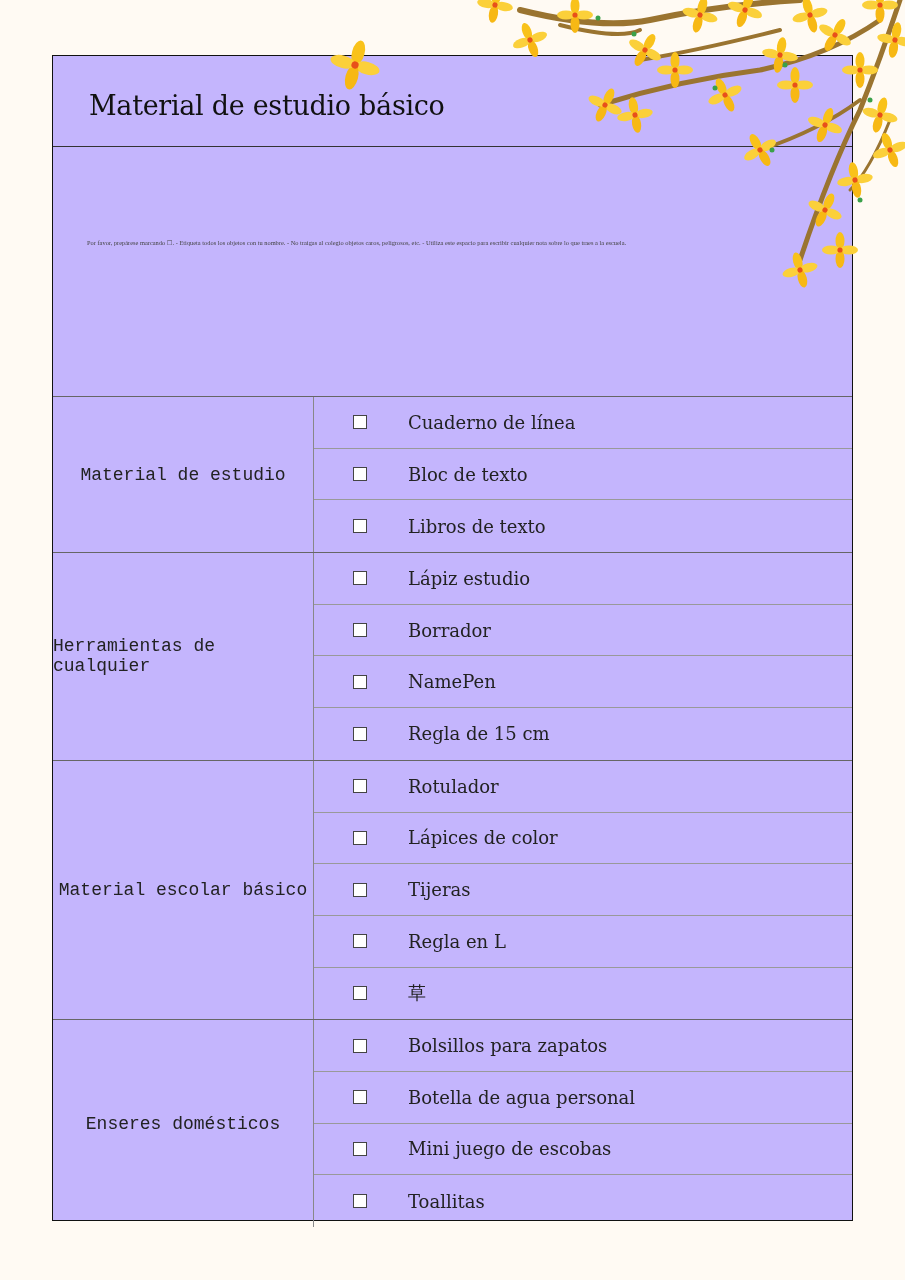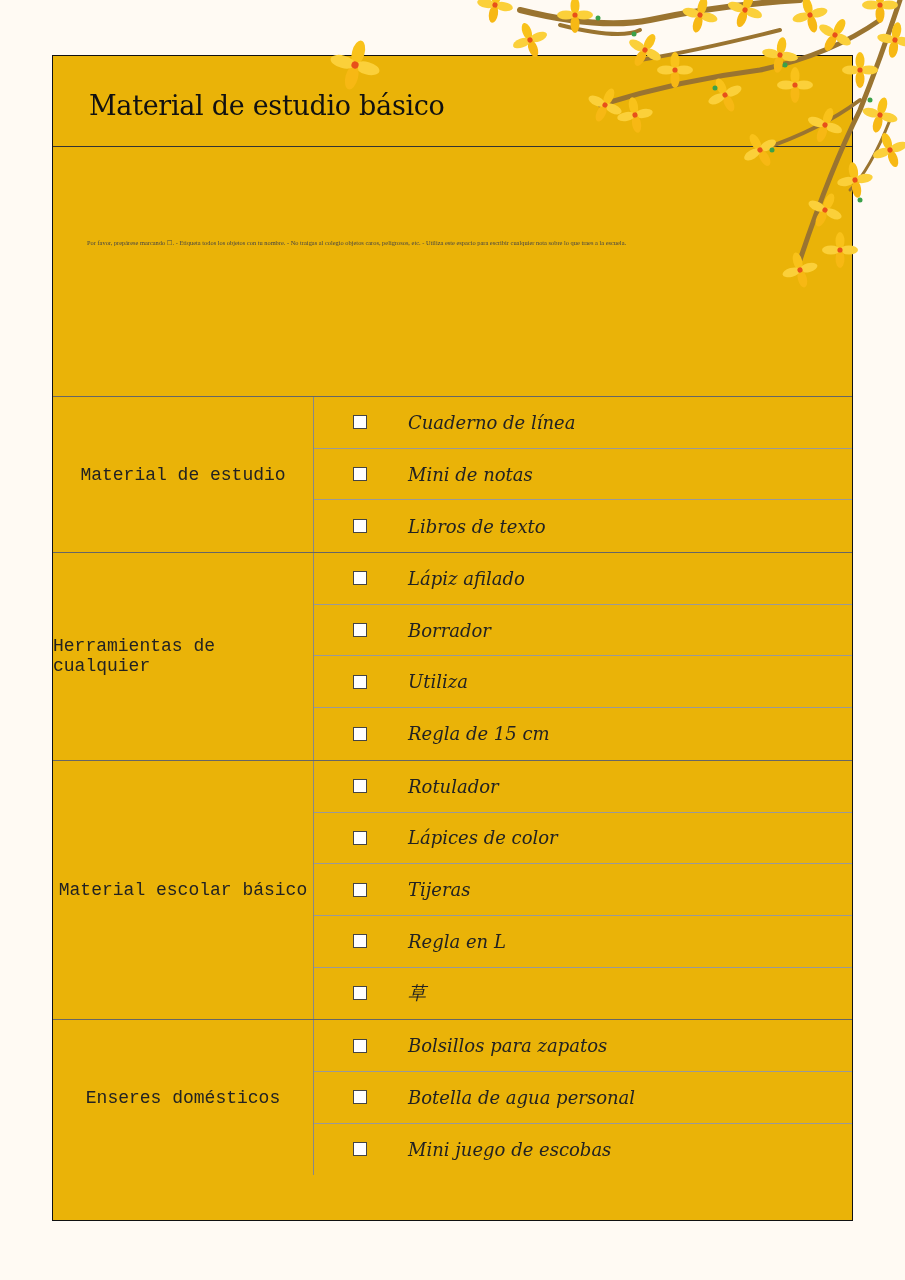--- a/index.html
+++ b/index.html
@@ -6,21 +6,21 @@
     body {
       width: 905px; height: 1280px;
       background: #fffaf3;
       position: relative; overflow: hidden;
       font-family: "DejaVu Serif", serif;
       color: #222;
     }
     .page {
       position: absolute; left: 52px; top: 55px;
       width: 801px; height: 1166px;
-      background: #eab308;
+      background: #c4b5fd;
       border: 1px solid #111;
       box-sizing: border-box;
     }
     .title-box {
       position: absolute; left: 0; top: 0; width: 100%; height: 91px;
       border-bottom: 1.5px solid #333;
       box-sizing: border-box;
     }
     .title {
       position: absolute; left: 36px; top: 34px;
@@ -51,21 +51,20 @@
       border-right: 1.5px solid #888;
       display: flex; align-items: center; justify-content: center;
       font-size: 18px; font-family: Liberation Mono, monospace; color: #222;
       box-sizing: border-box;
     }
     .items { flex: 1; }
     .item {
       height: 51.7px; display: flex; align-items: center;
       border-bottom: 1.5px solid #999;
       box-sizing: border-box;
-      font-style: italic;
     }
     .item:last-child { border-bottom: none; }
     .checkbox {
       width: 14px; height: 14px; border: 1.5px solid #444;
       margin-left: 39px; box-sizing: border-box; flex: none;
       background: #fff;
     }
     .item-label {
       margin-left: 41px; font-size: 18px; font-family: "DejaVu Serif", serif; color: #222;
     }
@@ -89,43 +88,43 @@
 
     <div class="group">
       <div class="group-label">Material de estudio</div>
       <div class="items">
         <div class="item">
           <div class="checkbox"></div>
           <span class="item-label">Cuaderno de línea</span>
         </div>
         <div class="item">
           <div class="checkbox"></div>
-          <span class="item-label">Mini de notas</span>
+          <span class="item-label">Bloc de texto</span>
         </div>
         <div class="item">
           <div class="checkbox"></div>
           <span class="item-label">Libros de texto</span>
         </div>
       </div>
     </div>
 
     <div class="group">
       <div class="group-label">Herramientas de cualquier</div>
       <div class="items">
         <div class="item">
           <div class="checkbox"></div>
-          <span class="item-label">Lápiz afilado</span>
+          <span class="item-label">Lápiz estudio</span>
         </div>
         <div class="item">
           <div class="checkbox"></div>
           <span class="item-label">Borrador</span>
         </div>
         <div class="item">
           <div class="checkbox"></div>
-          <span class="item-label">Utiliza</span>
+          <span class="item-label">NamePen</span>
         </div>
         <div class="item">
           <div class="checkbox"></div>
           <span class="item-label">Regla de 15 cm</span>
         </div>
       </div>
     </div>
 
     <div class="group">
       <div class="group-label">Material escolar básico</div>
@@ -160,20 +159,24 @@
           <div class="checkbox"></div>
           <span class="item-label">Bolsillos para zapatos</span>
         </div>
         <div class="item">
           <div class="checkbox"></div>
           <span class="item-label">Botella de agua personal</span>
         </div>
         <div class="item">
           <div class="checkbox"></div>
           <span class="item-label">Mini juego de escobas</span>
+        </div>
+        <div class="item">
+          <div class="checkbox"></div>
+          <span class="item-label">Toallitas</span>
         </div>
       </div>
     </div>
   </div>
 </div>
 
 <svg class="flowers" viewBox="0 0 905 300" xmlns="http://www.w3.org/2000/svg">
   <defs>
     <g id="fl">
       <ellipse cx="0" cy="-9" rx="4.5" ry="9" fill="#f9c21a"></ellipse>

